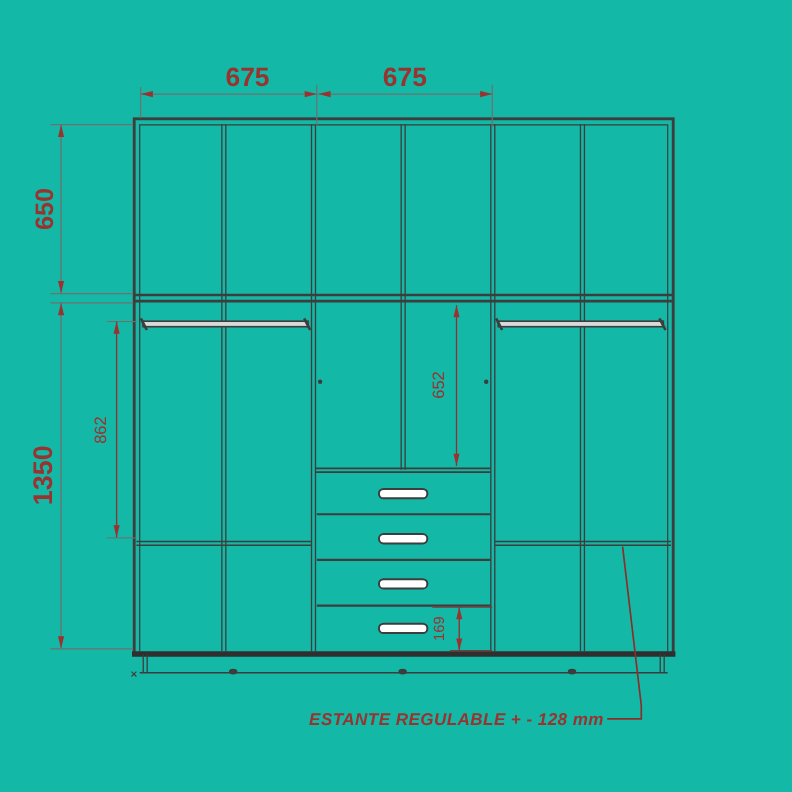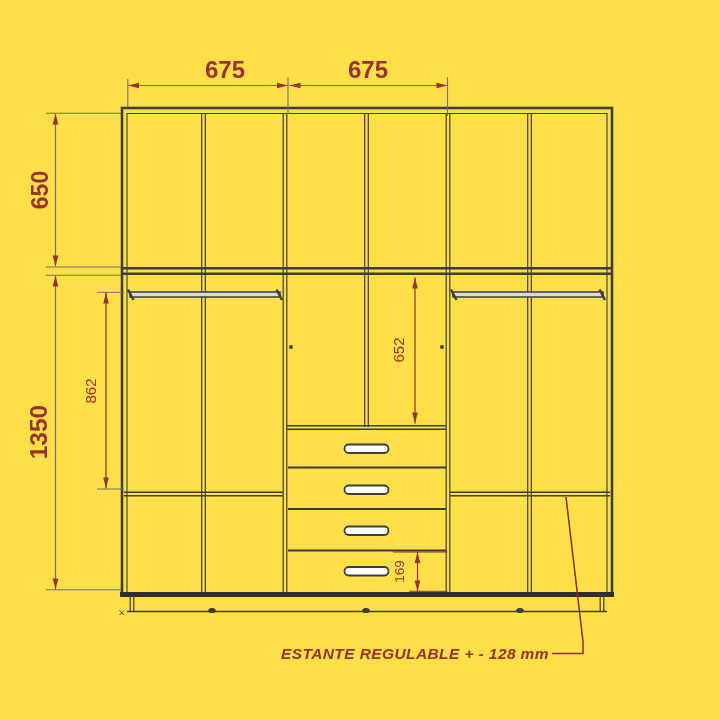--- a/index.html
+++ b/index.html
@@ -1,18 +1,18 @@
 <!DOCTYPE html>
 <html><head>
 <meta charset="utf-8">
 <style>
   html,body{margin:0;padding:0;background:#ffffff;}
   .canvas{
     position:relative;width:720px;height:720px;
-    background:#fde047;
+    background:#14b8a6;
     font-family:"Liberation Sans",sans-serif;
     overflow:hidden;
   }
   .canvas svg{position:absolute;left:0;top:0;}
   text{font-family:"Liberation Sans",sans-serif;}
   .dim-big{fill:#9a3230;font-weight:bold;}
   .dim-small{fill:#9a3230;font-weight:normal;}
   .anno{fill:#9a3230;font-weight:bold;font-style:italic;letter-spacing:0.4px;}
 </style>
 </head>

